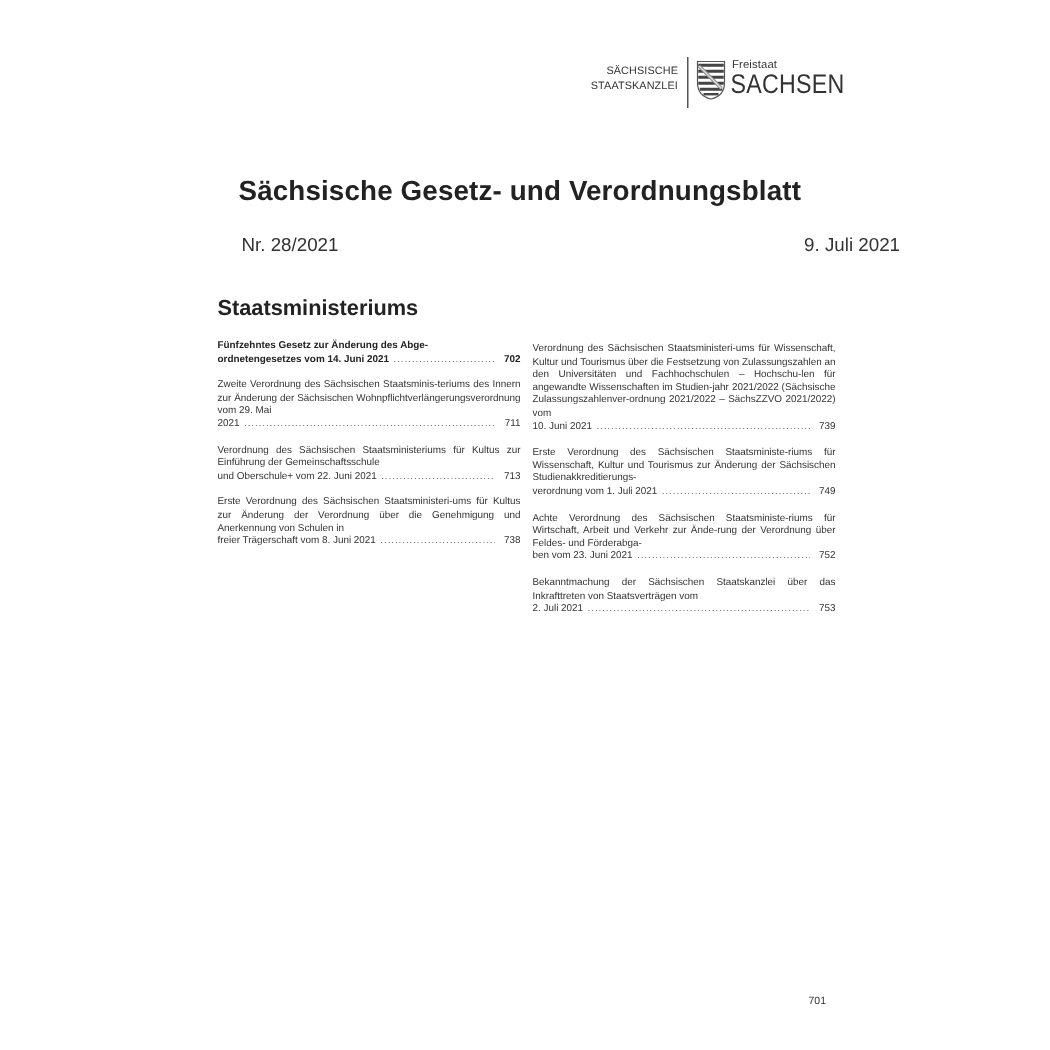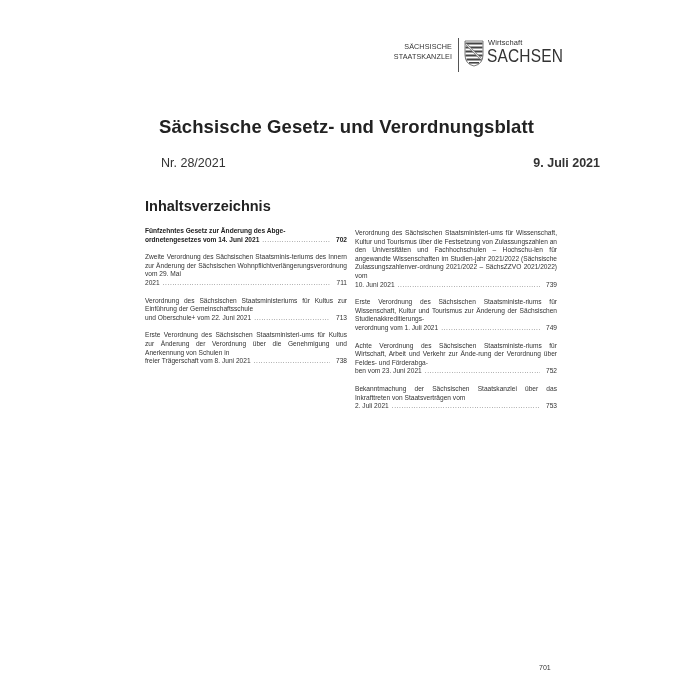--- a/index.html
+++ b/index.html
@@ -94,21 +94,20 @@
       top: 156px;
       font-size: 12.5px;
       color: #333333;
     }
     .issue-date {
       position: absolute;
       right: 134px;
       top: 156px;
       font-size: 12.5px;
       color: #333333;
-      font-weight: bold;
     }
     .toc-heading {
       position: absolute;
       left: 145px;
       top: 198px;
       font-size: 14.5px;
       font-weight: bold;
       color: #222222;
     }
 
@@ -178,30 +177,30 @@
       <path d="M1 1 H19 V15 Q19 24 10 26 Q1 24 1 15 Z" fill="#ffffff" stroke="#555" stroke-width="0.8"></path>
       <rect x="1.5" y="2.5" width="17" height="2" fill="#444"></rect>
       <rect x="1.5" y="6.5" width="17" height="2" fill="#444"></rect>
       <rect x="1.5" y="10.5" width="17" height="2" fill="#444"></rect>
       <rect x="1.5" y="14.5" width="17" height="2" fill="#444"></rect>
       <rect x="2.5" y="18.5" width="15" height="2" fill="#444"></rect>
       <rect x="5" y="22" width="10" height="1.6" fill="#444"></rect>
       <path d="M2 4 L17 19" stroke="#888" stroke-width="2.2" fill="none"></path>
       <path d="M2 4 L17 19" stroke="#ddd" stroke-width="1" fill="none"></path>
     </svg>
-    <div class="freistaat">Wirtschaft</div>
+    <div class="freistaat">Freistaat</div>
     <div class="sachsen">SACHSEN</div>
   </div>
 
   <div class="doc-title">Sächsische Gesetz- und Verordnungsblatt</div>
 
   <div class="issue-number">Nr. 28/2021</div>
   <div class="issue-date">9. Juli 2021</div>
 
-  <div class="toc-heading">Inhaltsverzeichnis</div>
+  <div class="toc-heading">Staatsministeriums</div>
 
   <div class="toc-col left">
     <div class="toc-entry bold">
       <span class="body-text">Fünfzehntes Gesetz zur Änderung des Abge-</span>
       <div class="last-line">
         <span class="lead">ordnetengesetzes vom 14. Juni 2021</span>
         <span class="dots">............................................................................................................</span>
         <span class="page-ref">702</span>
       </div>
     </div>

